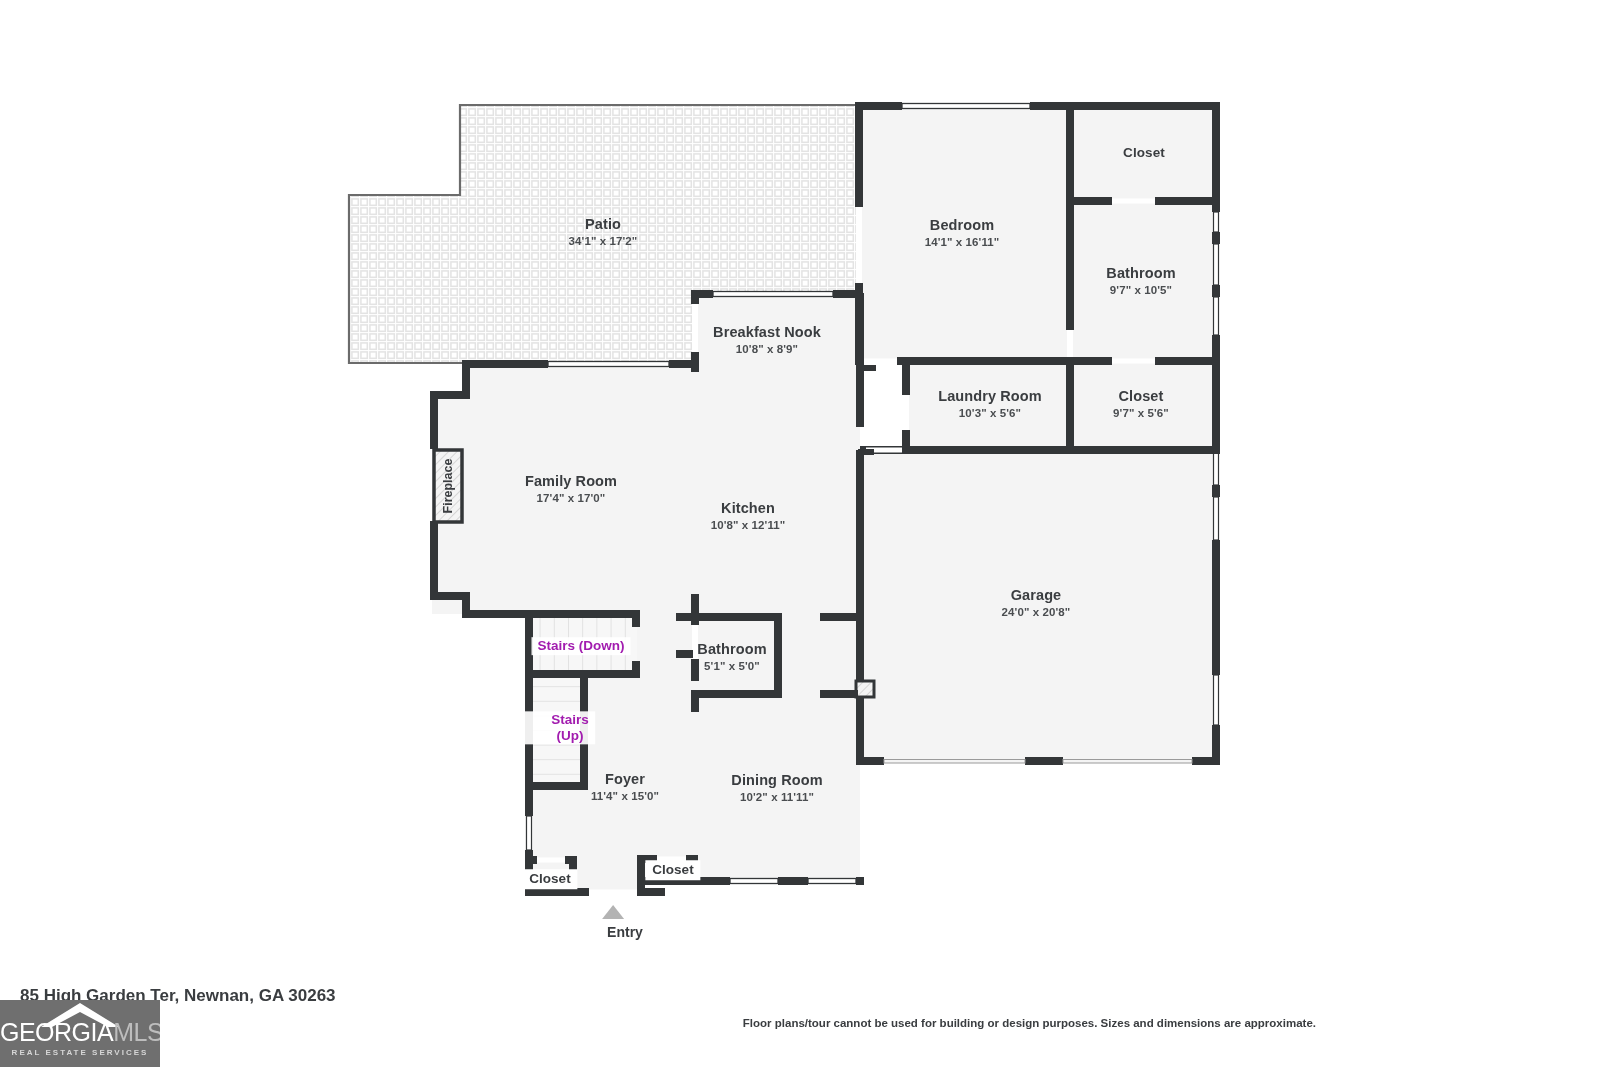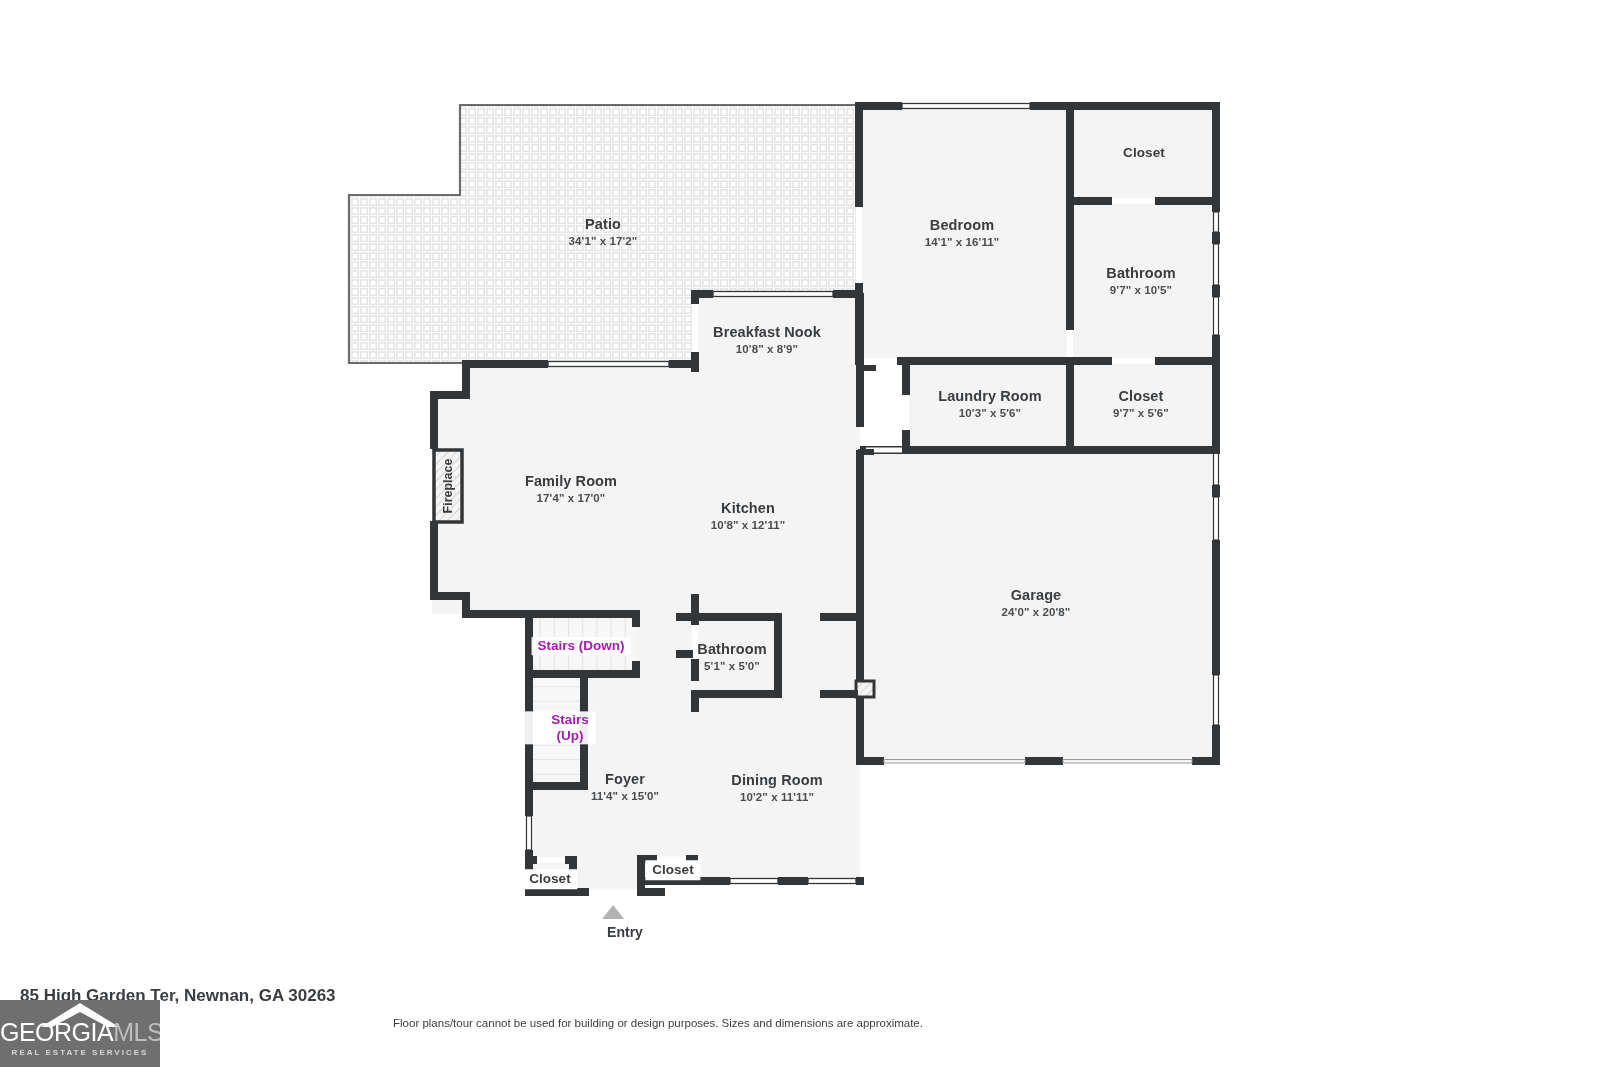--- a/index.html
+++ b/index.html
@@ -56,22 +56,22 @@
   #entry-group .entry-text{
     margin-top:5px;font-size:14px;font-weight:700;color:#3a3d40;white-space:nowrap;margin-left:24px;
   }
 
   
   #address-line{
     position:absolute;left:20px;top:986px;
     font-size:17px;font-weight:700;color:#3a3d40;white-space:nowrap;
   }
   #disclaimer{
-    position:absolute;left:0;top:1017px;width:1316px;text-align:center;
-    font-size:11.5px;font-weight:400;color:#3a3d40;
+    position:absolute;left:0;top:1017px;width:1316px;text-align:right;
+    font-size:11.5px;font-weight:700;color:#3a3d40;
   }
   #mls-logo{
     position:absolute;left:0;top:1000px;width:160px;height:67px;
     background:#6f6f6f;overflow:hidden;
   }
   #mls-logo .roof{
     position:absolute;left:40px;top:2px;width:80px;height:30px;
   }
   #mls-logo .brand{
     position:absolute;left:0;top:20px;width:160px;text-align:center;

